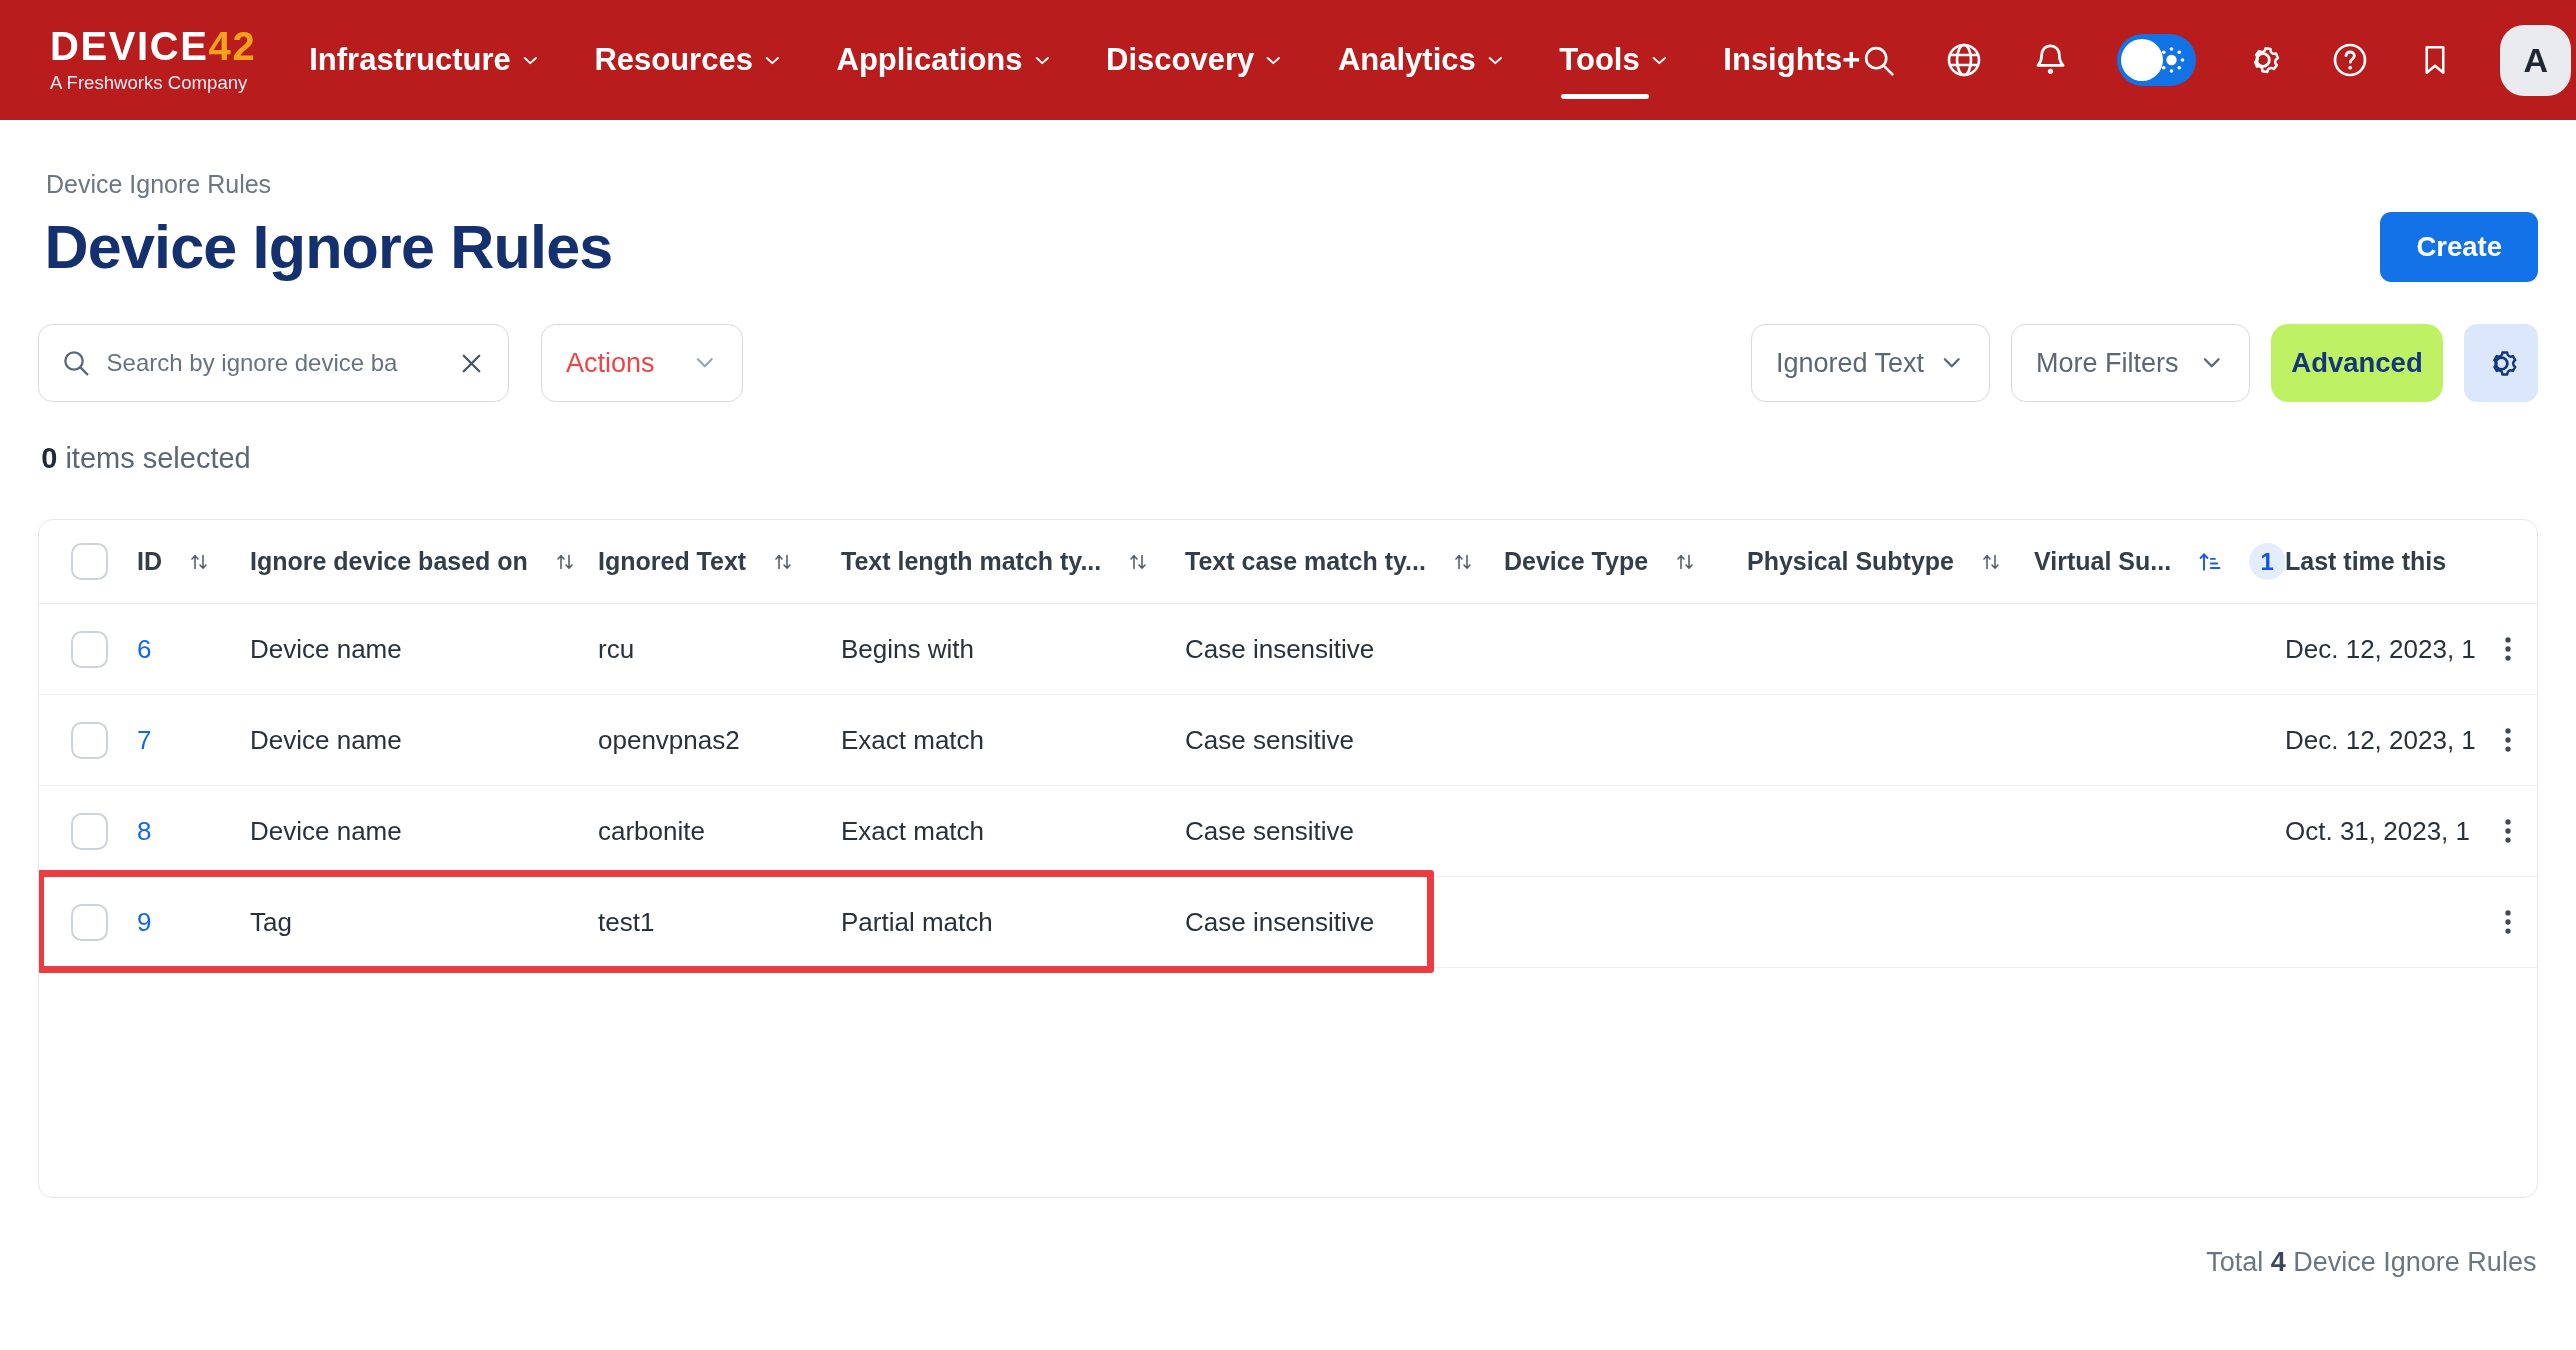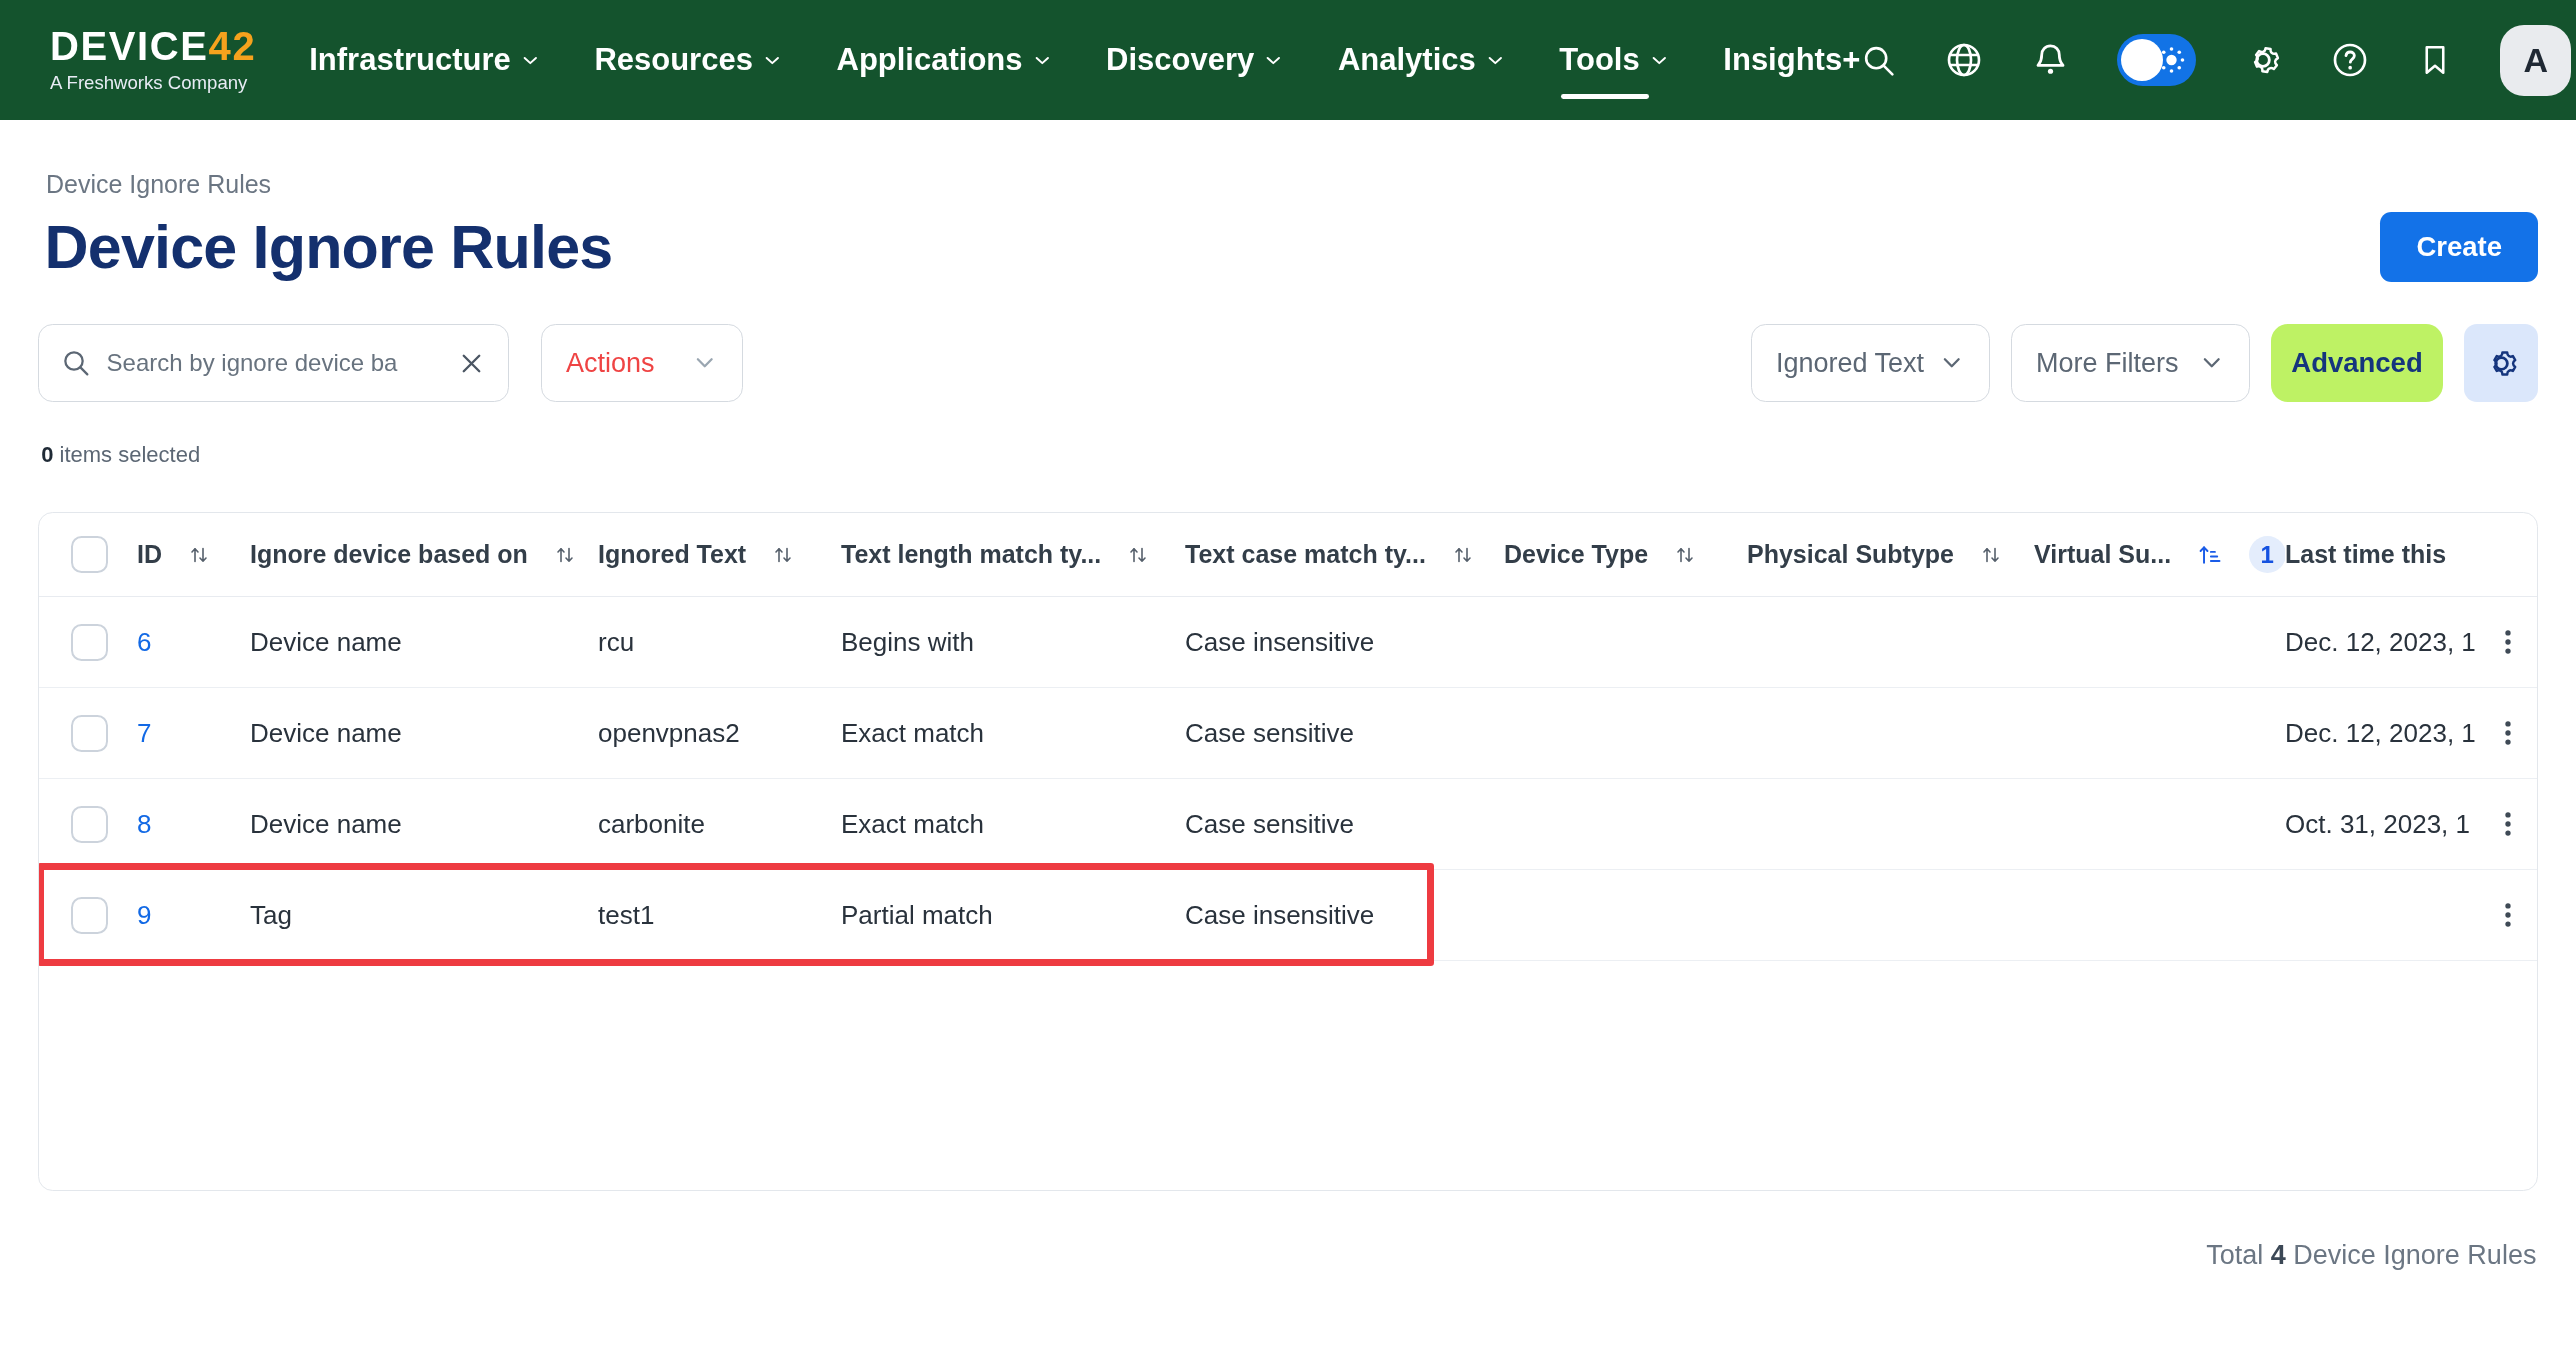--- a/index.html
+++ b/index.html
@@ -1,21 +1,21 @@
 <!DOCTYPE html>
 <html style="font-size:13px"><head>
 <meta charset="utf-8">
 <style>
   * { box-sizing: border-box; margin: 0; padding: 0; }
   html, body { width: 2576px; height: 1350px; overflow: hidden; background: #fff; }
   body { font-family: "Liberation Sans", "DejaVu Sans", sans-serif; }
 
   
   .navbar {
-    height: 120px; background: #14532d; display: flex; align-items: center;
+    height: 120px; background: #b91c1c; display: flex; align-items: center;
     padding: 0 63px 0 50px; color: #fff;
   }
   .logo { display: flex; flex-direction: column; cursor: pointer; margin-right: 53px; }
   .logo-main { font-size: 40px; font-weight: 800; letter-spacing: 1.6px; line-height: 1; color:#fff; }
   .logo-main .accent { color: #f6a21d; }
   .logo-tagline { font-size: 18.6px; color: #e8ecf5; margin-top: 6.5px; font-weight: 500; }
   .nav-menu { display: flex; align-items: center; gap: 53px; height: 100%; }
   .nav-item { display: flex; align-items: center; gap: 8px; font-size: 31px; font-weight: 600;
     color: #fff; cursor: pointer; height: 100%; position: relative; }
   .nav-item.active::after {
@@ -51,21 +51,21 @@
   .dd-actions { width: 202px; }
   .dd-actions .dd-label { color: #ef4444; }
   .toolbar-right { margin-left: auto; display: flex; align-items: center; gap: 21px; }
   .dd-filter { width: 239px; }
   .dd-filter .dd-label { color: #5c6774; }
   .btn-advanced { height: 78px; width: 172px; background: #bef264; color: #15357d; font-weight: 700;
     font-size: 27.5px; border: none; border-radius: 17px; cursor: pointer; }
   .btn-gear { height: 78px; width: 74px; background: #dbe7fb; border: none; border-radius: 13px;
     cursor: pointer; display: flex; align-items: center; justify-content: center; }
 
-  .selected-line { margin-top: 40px; font-size: 22px; color: #5c6774; padding-left: 3.2px; }
+  .selected-line { margin-top: 40px; font-size: 29px; color: #5c6774; padding-left: 3.2px; }
   .selected-line .count { font-weight: 700; color: #1f2a36; }
 
   
   .table-wrap { margin-top: 44px; border: 1.6px solid #e3e7ec; border-radius: 14.6px; position: relative;
     height: 679px; background: #fff; overflow: hidden; }
   .tgrid { display: grid; align-items: center;
     grid-template-columns: 66px 113px 348px 243px 344px 319px 243px 287px 251px 207px 32px;
     padding: 0 16px 0 32px; }
   .thead { height: 84px; border-bottom: 1.6px solid #e8ebf0; }
   .th { display: flex; align-items: center; gap: 25px; font-size: 25px; font-weight: 700; color: #333e49;

